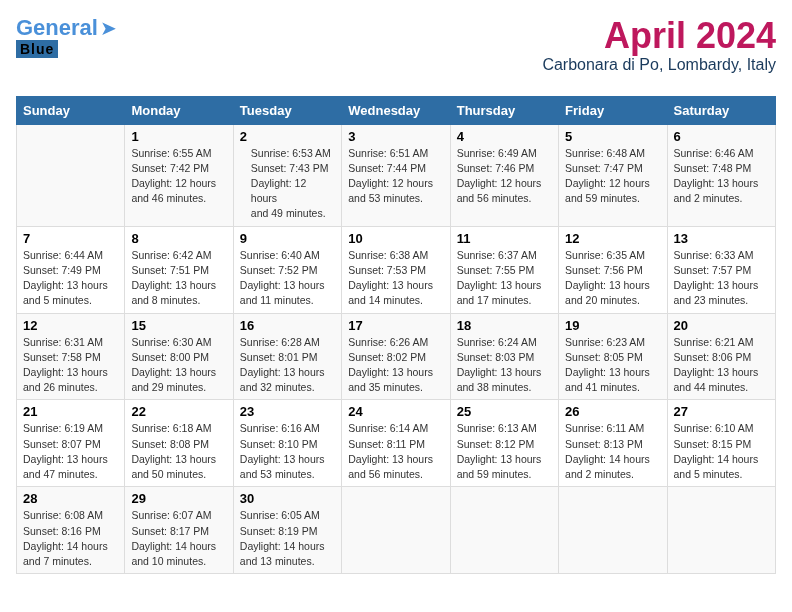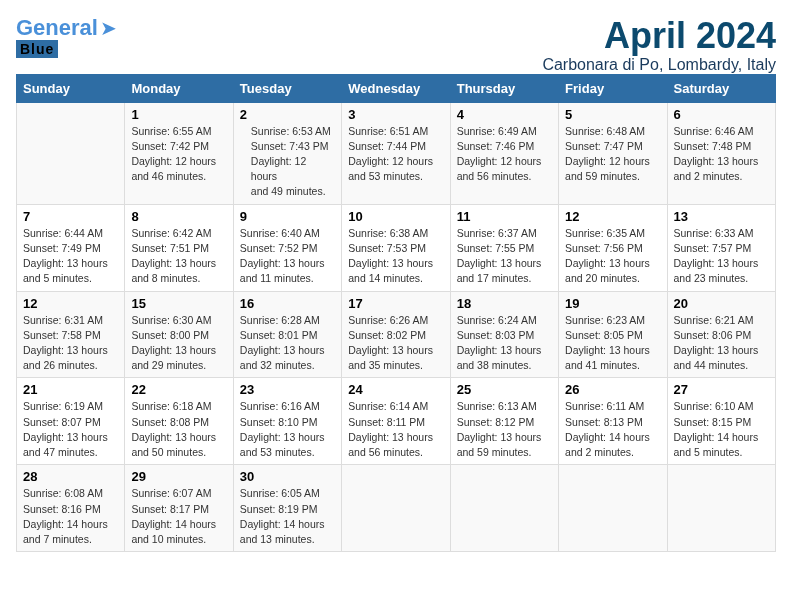--- a/index.html
+++ b/index.html
@@ -7,21 +7,21 @@
       font-family: Arial, sans-serif;
       background: #fff;
       width: 792px;
       min-height: 612px;
       padding: 16px;
     }
     .header-area {
       display: flex;
       justify-content: space-between;
       align-items: flex-start;
-      margin-bottom: 0;
+      margin-bottom: 22px;
     }
     .logo {
       display: flex;
       flex-direction: column;
       align-items: flex-start;
     }
     .logo-text {
       font-size: 22px;
       font-weight: bold;
       color: #1a3a5c;
@@ -29,21 +29,21 @@
     }
     .logo-text span {
       color: #4a90d9;
     }
     .title-area {
       text-align: right;
     }
     .month-title {
       font-size: 36px;
       font-weight: bold;
-      color: #0c4a6e;
+      color: #be185d;
       line-height: 1.1;
     }
     .location-title {
       font-size: 16px;
       color: #1a3a5c;
       font-weight: normal;
     }
     table {
       width: 100%;
       border-collapse: collapse;

